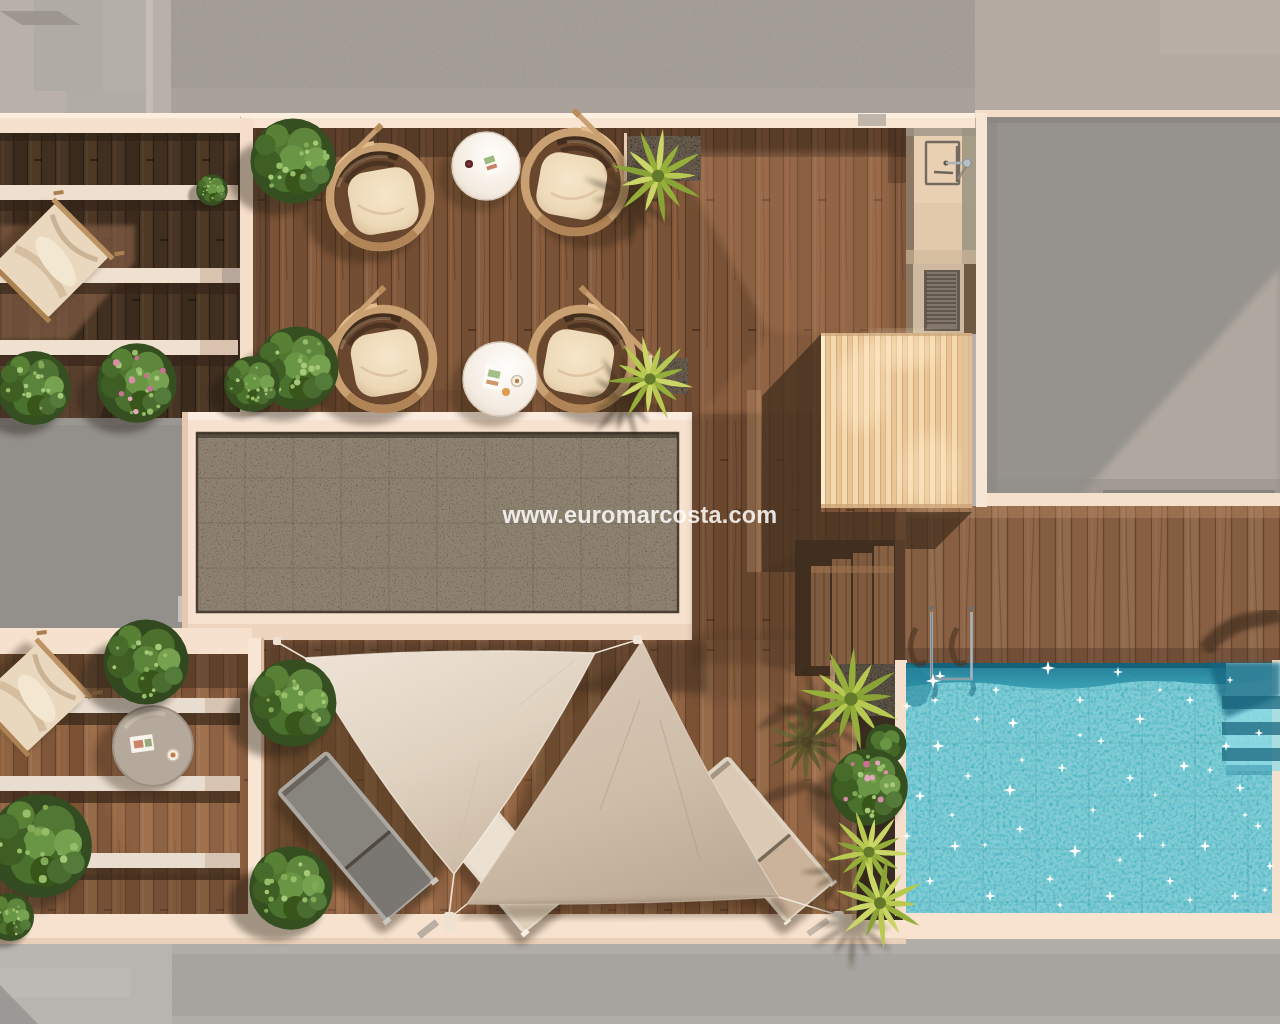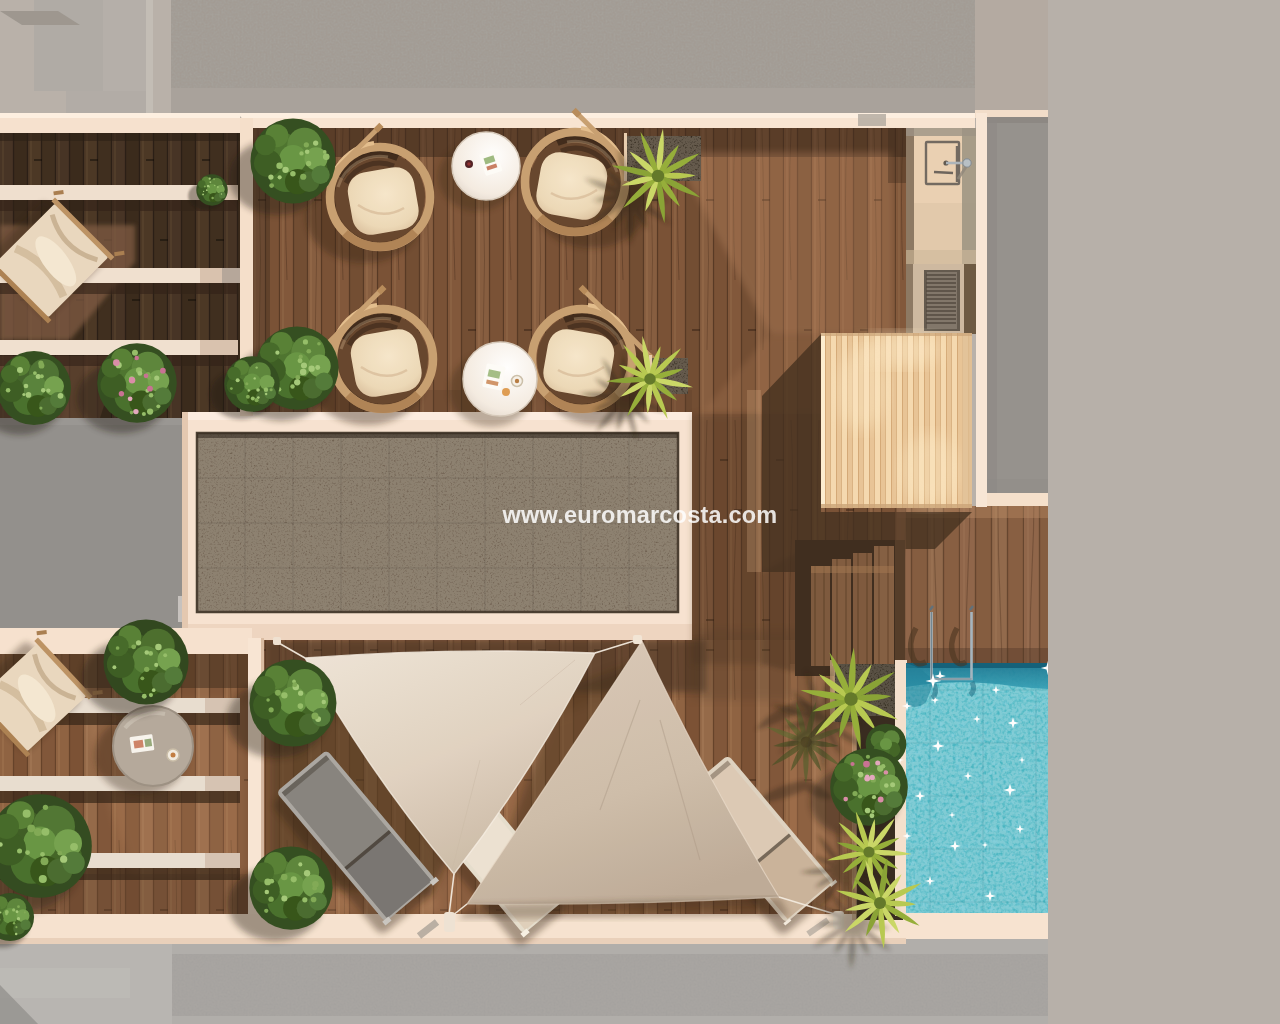--- a/index.html
+++ b/index.html
@@ -1,15 +1,15 @@
 <!DOCTYPE html>
 <html><head><meta charset="utf-8">
 <style>
 html,body{margin:0;padding:0;background:#b7b0a9;}
-#stage{position:relative;width:1048px;height:1024px;overflow:hidden;font-family:"Liberation Sans",sans-serif;}
+#stage{position:relative;width:1280px;height:1024px;overflow:hidden;font-family:"Liberation Sans",sans-serif;}
 svg{position:absolute;left:0;top:0;}
 </style></head>
 <body>
 <div id="stage">
 <svg width="1280" height="1024" viewBox="0 0 1280 1024">
 <defs>
 <filter id="blur2">
           <feGaussianBlur stdDeviation="2"></feGaussianBlur>
         </filter>
 <filter id="blur3">

